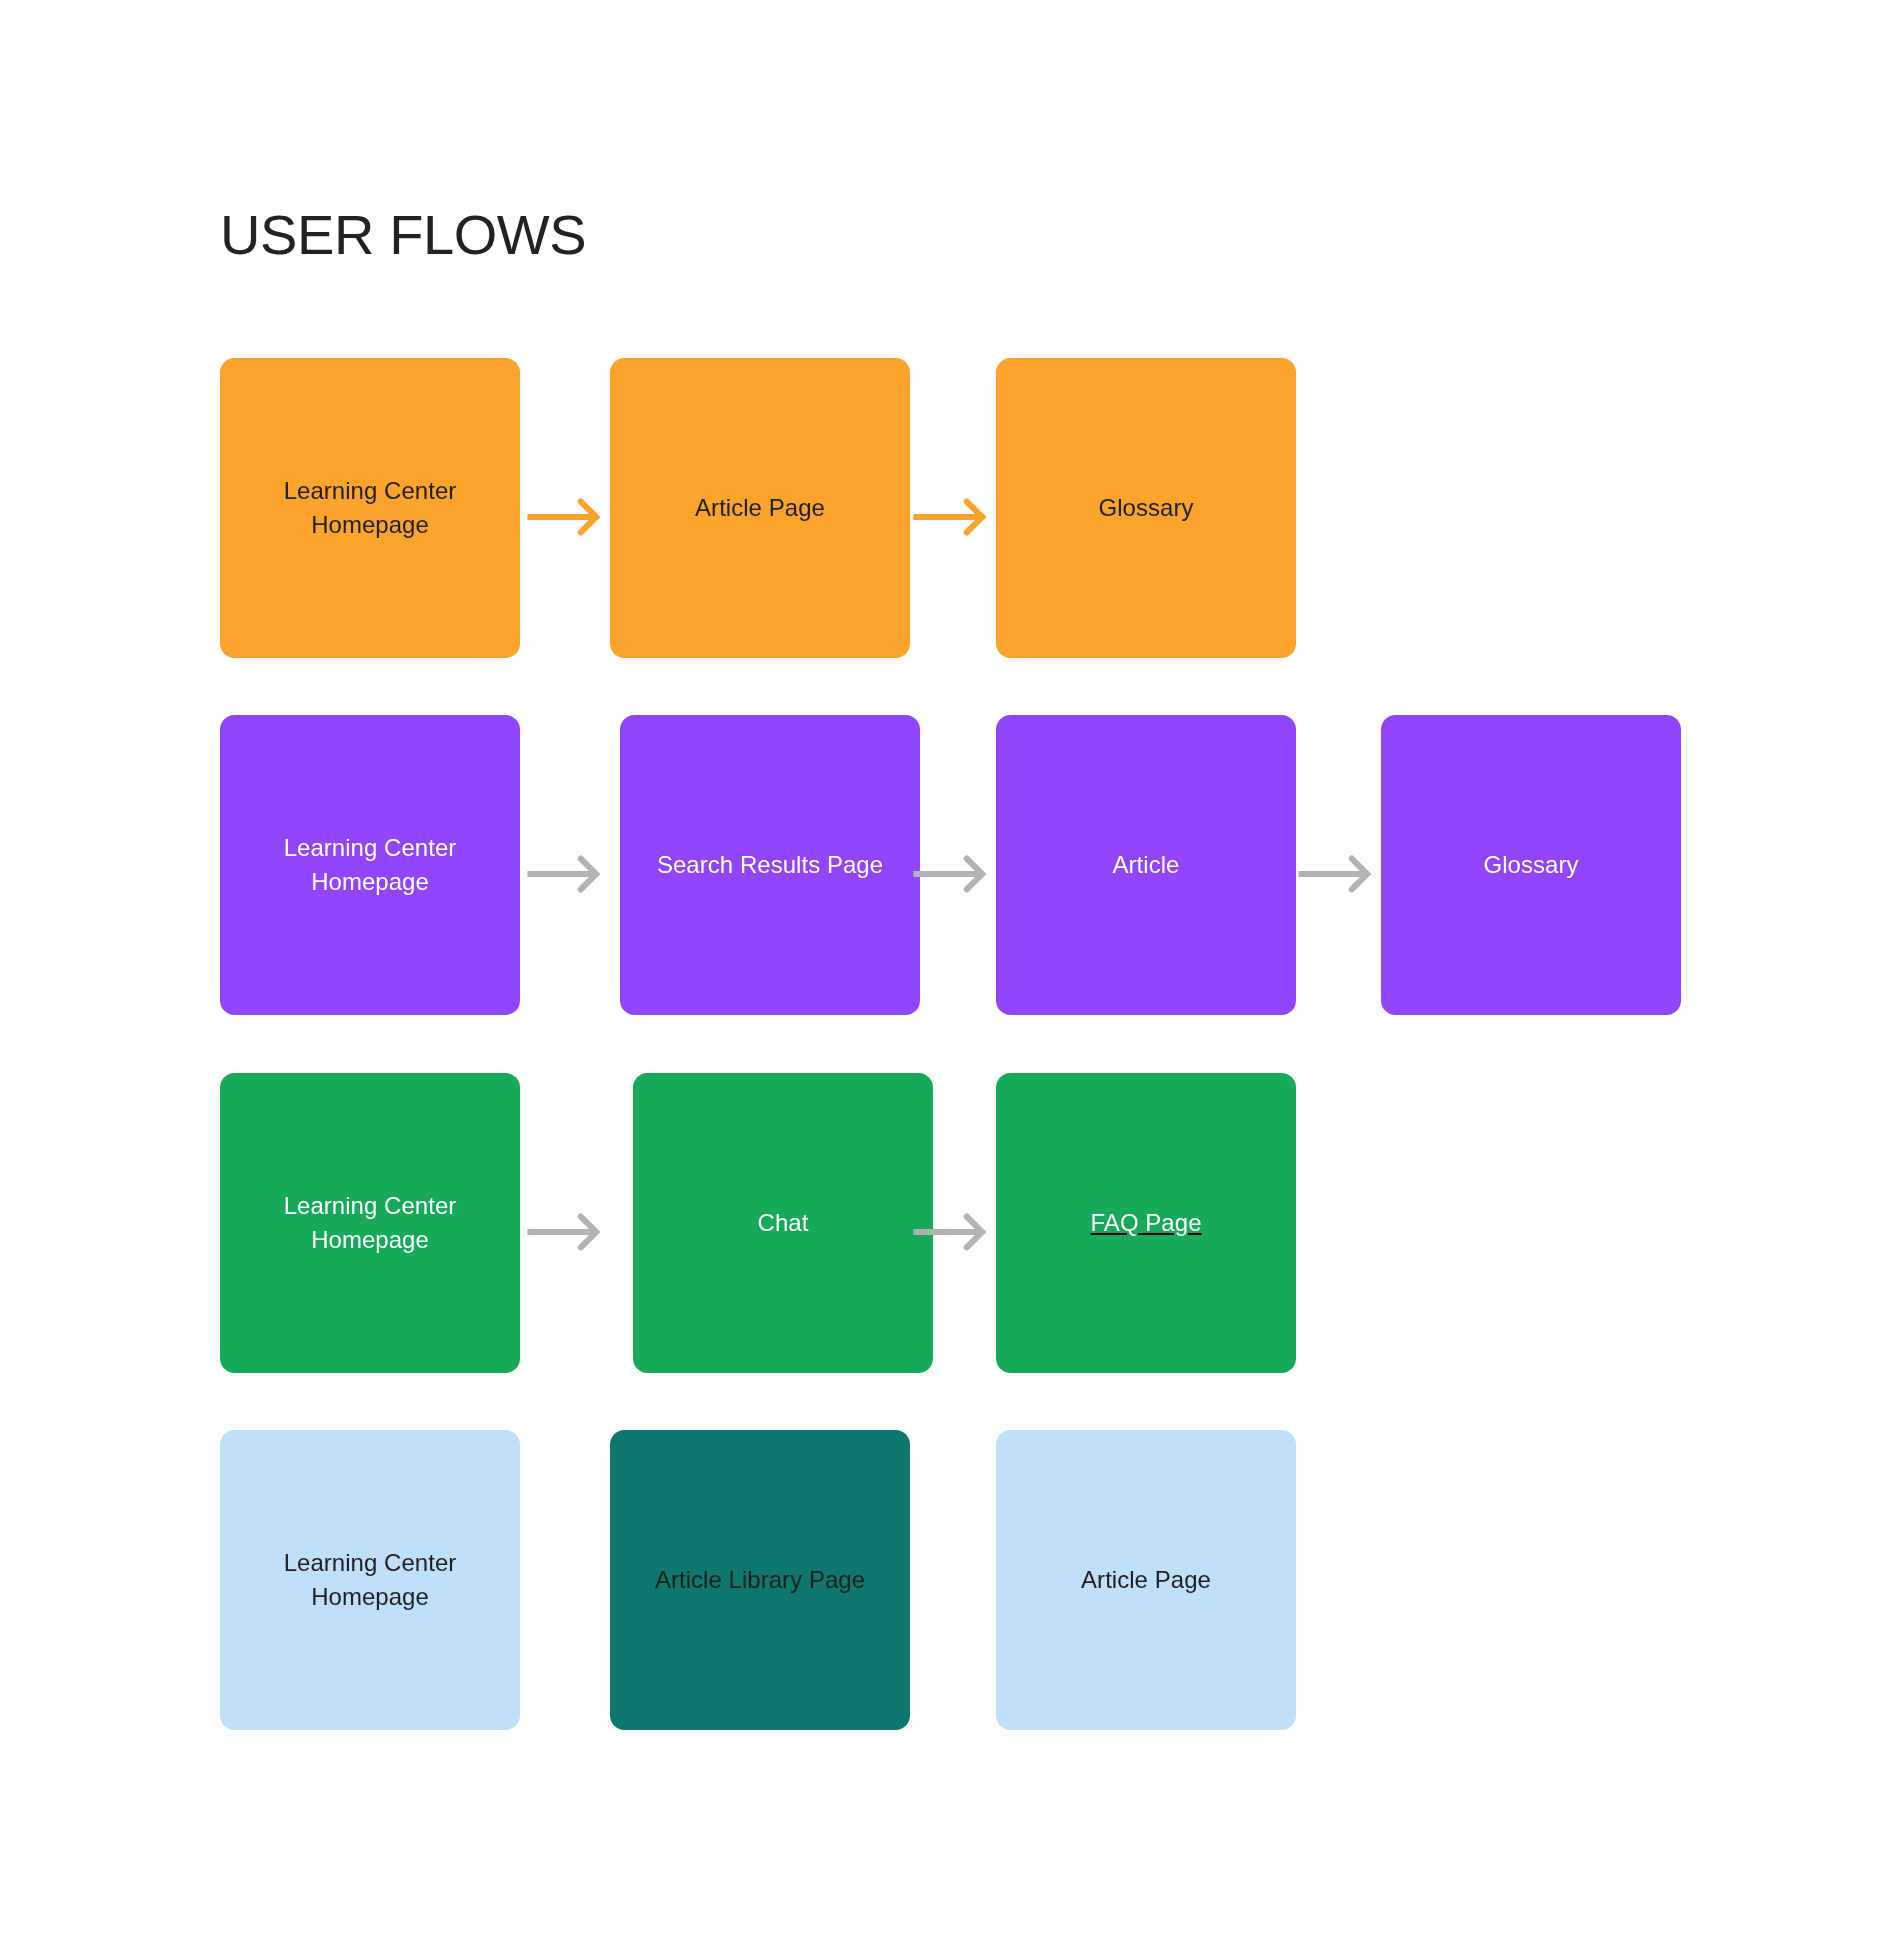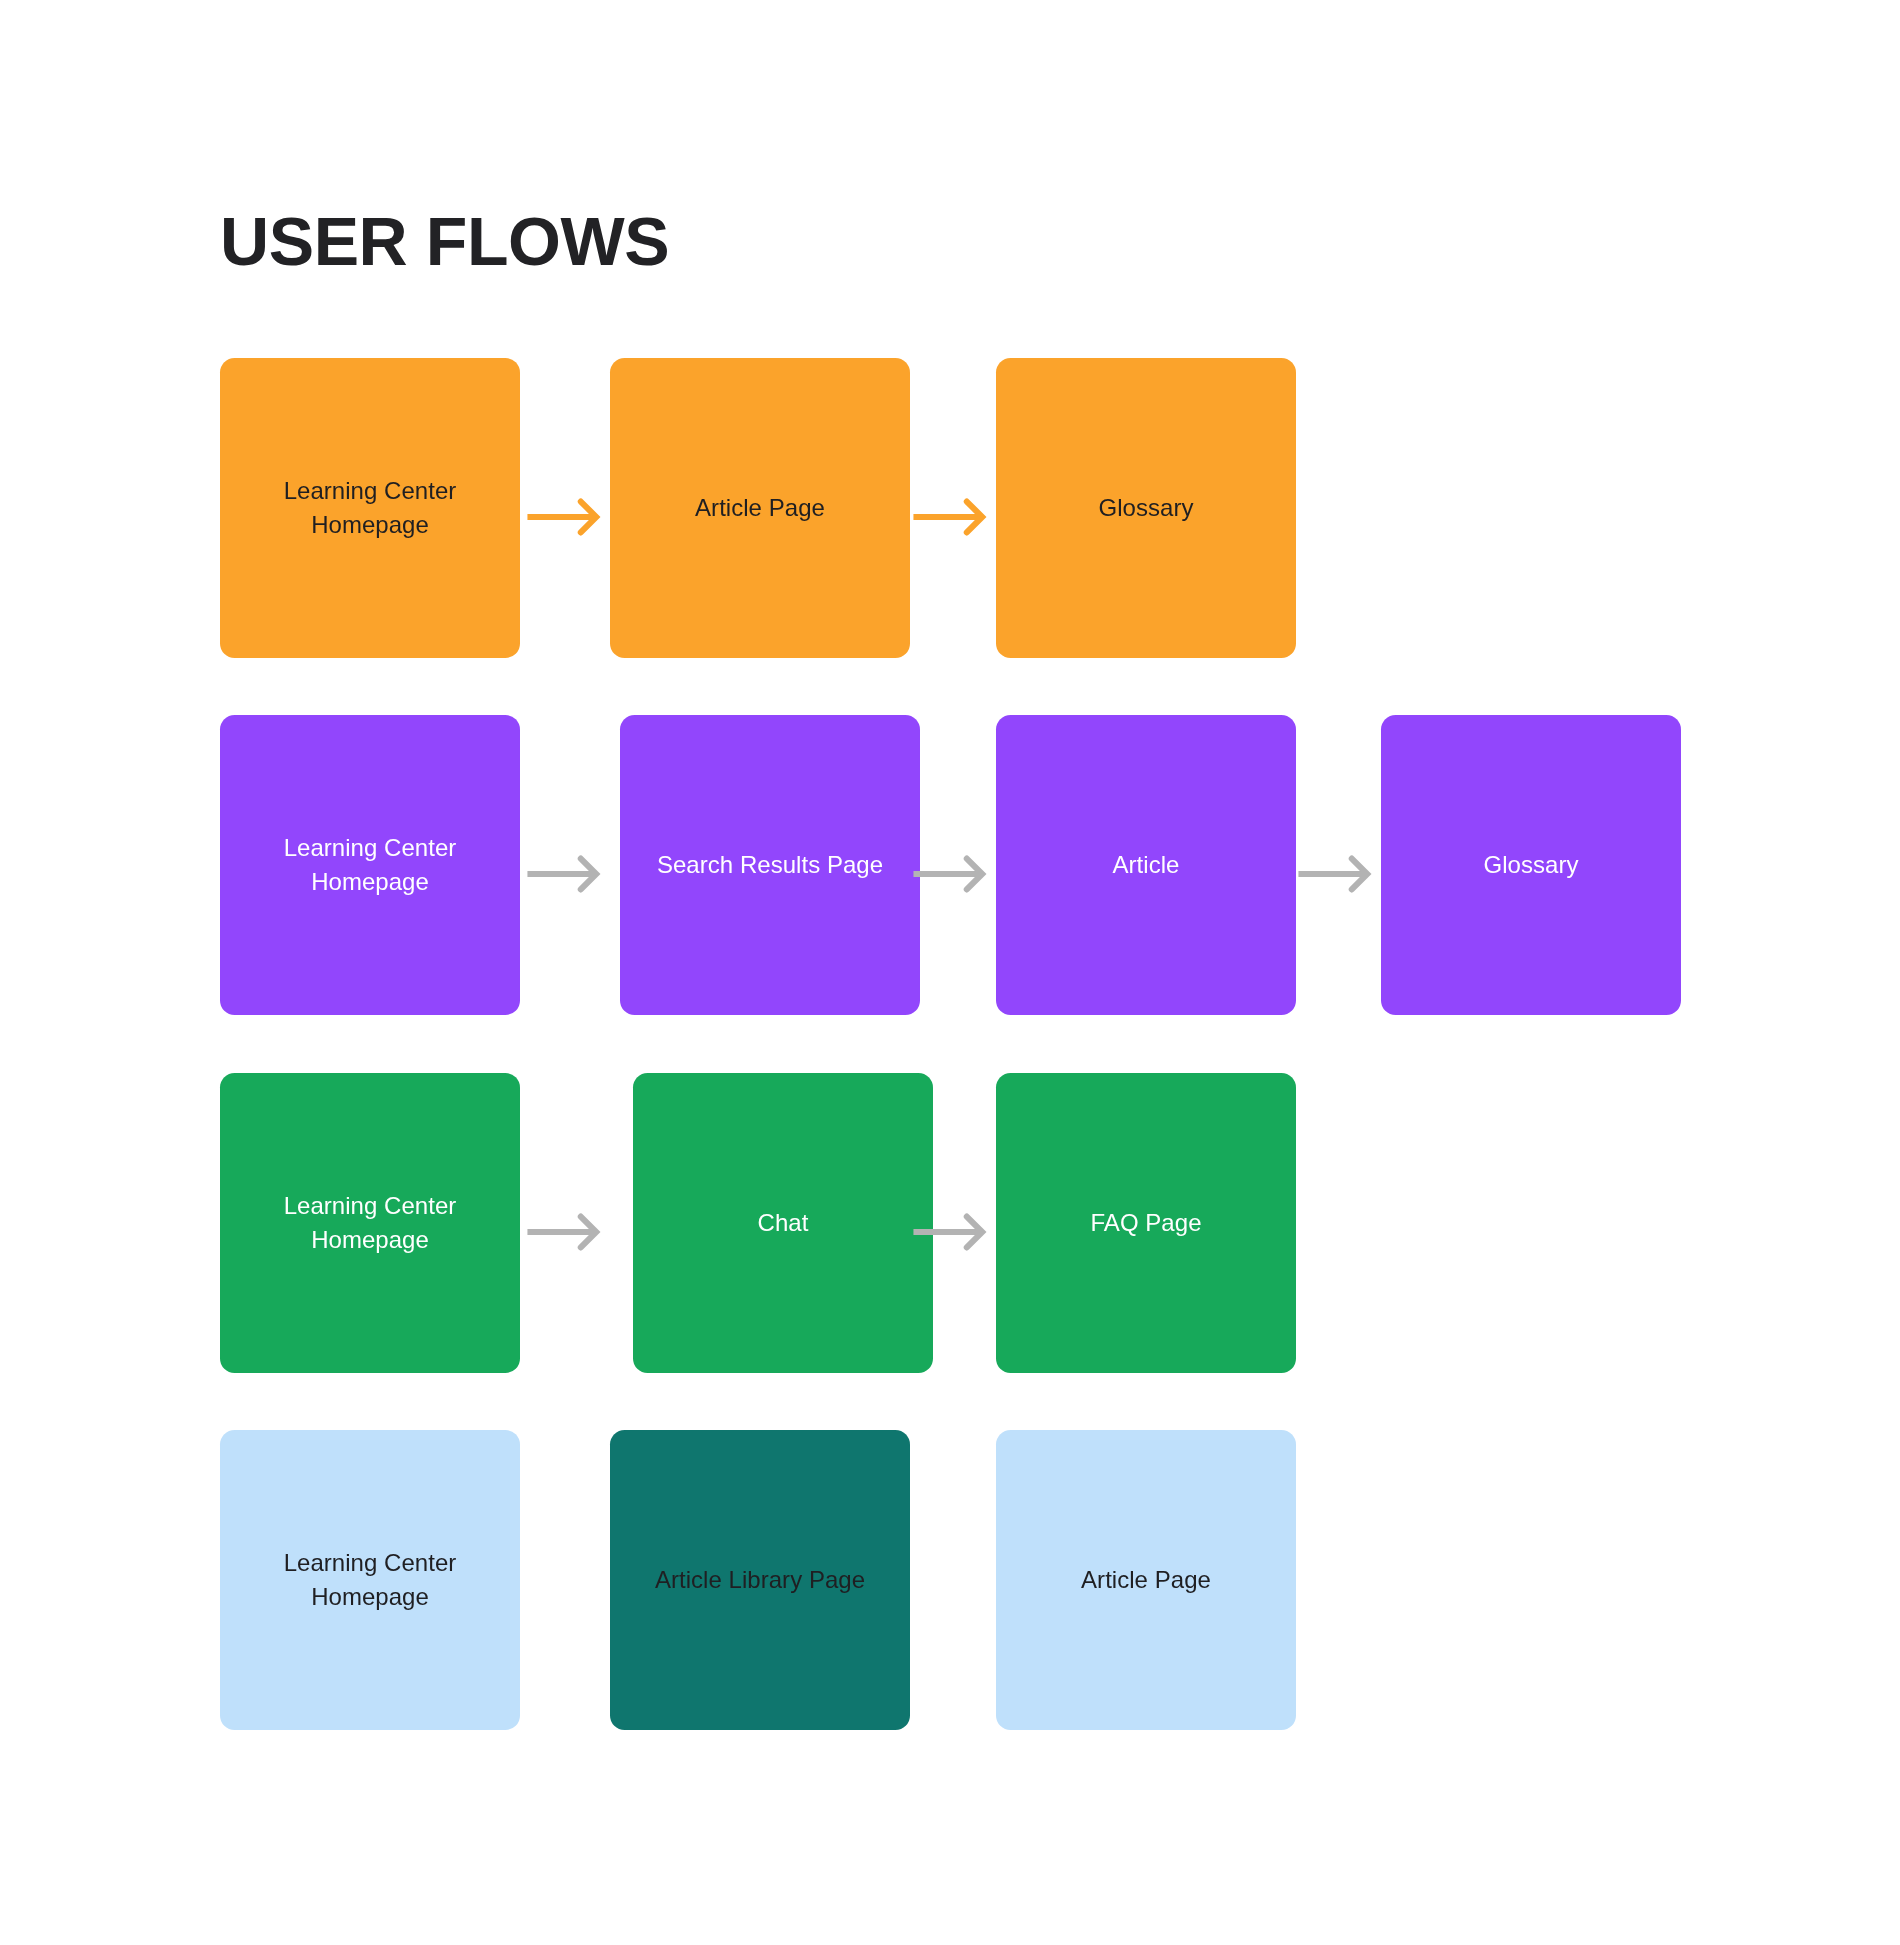--- a/index.html
+++ b/index.html
@@ -17,22 +17,22 @@
     height: 1946px;
     background: #ffffff;
     overflow: hidden;
   }
 
   
   #page-title {
     position: absolute;
     left: 220px;
     top: 204px;
-    font-size: 68px;
-    font-weight: 700;
+    font-size: 56px;
+    font-weight: 400;
     letter-spacing: -0.4px;
     color: #222225;
     line-height: 1.1;
     white-space: nowrap;
   }
 
   
   .flow-row {
     position: absolute;
     left: 220px;
@@ -138,21 +138,21 @@
           </svg>
         </div>
       </div>
       <div class="flow-row" style="top: 1073px;">
         <div class="flow-node" style="left: 0px; background: rgb(23, 169, 90);">
           <div class="flow-node-label" style="color: rgb(255, 255, 255);">Learning Center Homepage</div>
         </div>
         <div class="flow-node" style="left: 413px; background: rgb(23, 169, 90);">
           <div class="flow-node-label" style="color: rgb(255, 255, 255);">Chat</div>
         </div>
-        <div class="flow-node" style="left: 776px; background: rgb(23, 169, 90);">
+        <div class="flow-node" style="left: 776px; background: rgb(23, 169, 90); text-decoration: underline;">
           <div class="flow-node-label" style="color: rgb(255, 255, 255);">FAQ Page</div>
         </div>
         <div class="flow-arrow" style="left: 304px;">
           <svg viewBox="0 0 100 44">
             <path d="M4 22 H84" stroke="#B3B3B3" stroke-width="7" stroke-linecap="butt" fill="none"></path>
             <path d="M66 4 L84 22 L66 40" stroke="#B3B3B3" stroke-width="7" stroke-linecap="round" stroke-linejoin="miter" fill="none"></path>
           </svg>
         </div>
         <div class="flow-arrow" style="left: 690px;">
           <svg viewBox="0 0 100 44">

